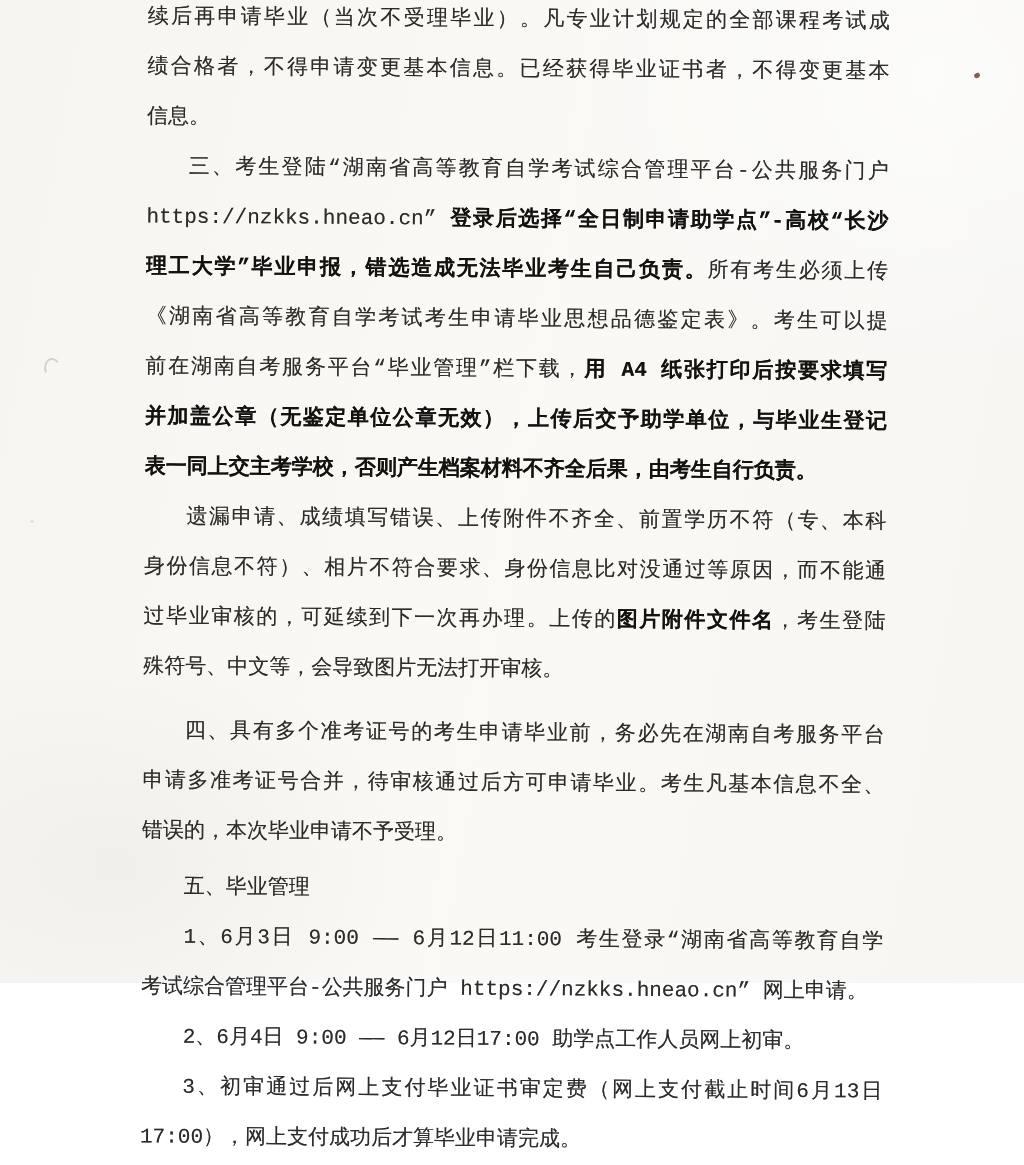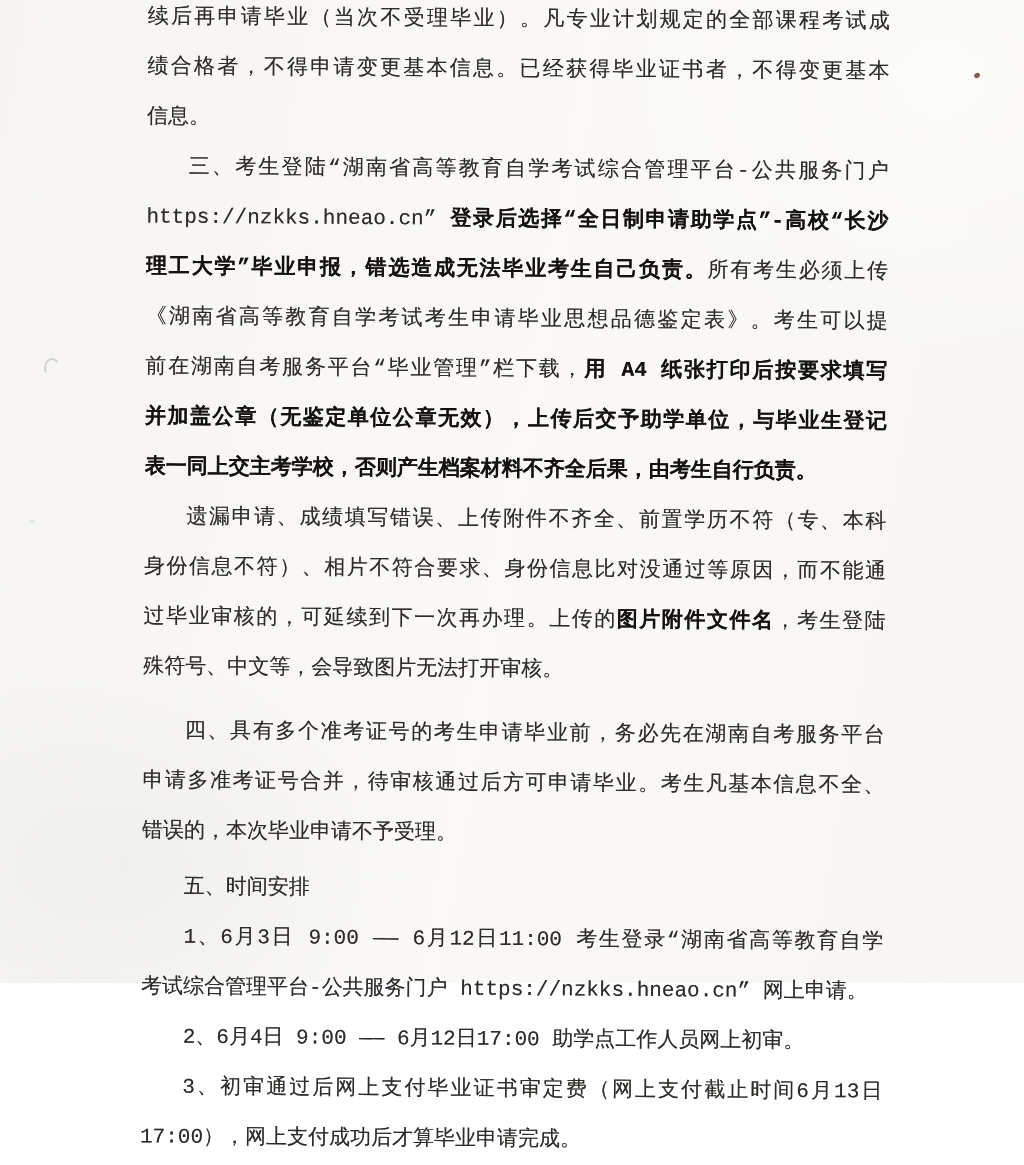--- a/index.html
+++ b/index.html
@@ -87,21 +87,21 @@
         <div class="ln"><span class="r">身份信息不符）、相片不符合要求、身份信息比对没通过等原因，而不能通</span></div>
         <div class="ln"><span class="r">过毕业审核的，可延续到下一次再办理。上传的</span><span class="b">图片附件文件名</span><span class="r">，考生登陆</span></div>
         <div class="ln last"><span class="r">殊符号、中文等，会导致图片无法打开审核。</span></div>
       </div>
       <div class="para" style="margin-top: 14px;">
         <div class="ln first"><span class="r">四、具有多个准考证号的考生申请毕业前，务必先在湖南自考服务平台</span></div>
         <div class="ln"><span class="r">申请多准考证号合并，待审核通过后方可申请毕业。考生凡基本信息不全、</span></div>
         <div class="ln last"><span class="r">错误的，本次毕业申请不予受理。</span></div>
       </div>
       <div class="para" style="margin-top: 6px;">
-        <div class="ln first last"><span class="r">五、时间安排</span></div>
+        <div class="ln first last"><span class="r">五、毕业管理</span></div>
       </div>
       <div class="para">
         <div class="ln first"><span class="r">1、6月3日 9:00 —— 6月12日11:00 考生登录“湖南省高等教育自学</span></div>
         <div class="ln last"><span class="r">考试综合管理平台-公共服务门户 https://nzkks.hneao.cn” 网上申请。</span></div>
       </div>
       <div class="para">
         <div class="ln first last"><span class="r">2、6月4日 9:00 —— 6月12日17:00 助学点工作人员网上初审。</span></div>
       </div>
       <div class="para">
         <div class="ln first"><span class="r">3、初审通过后网上支付毕业证书审定费（网上支付截止时间6月13日</span></div>

